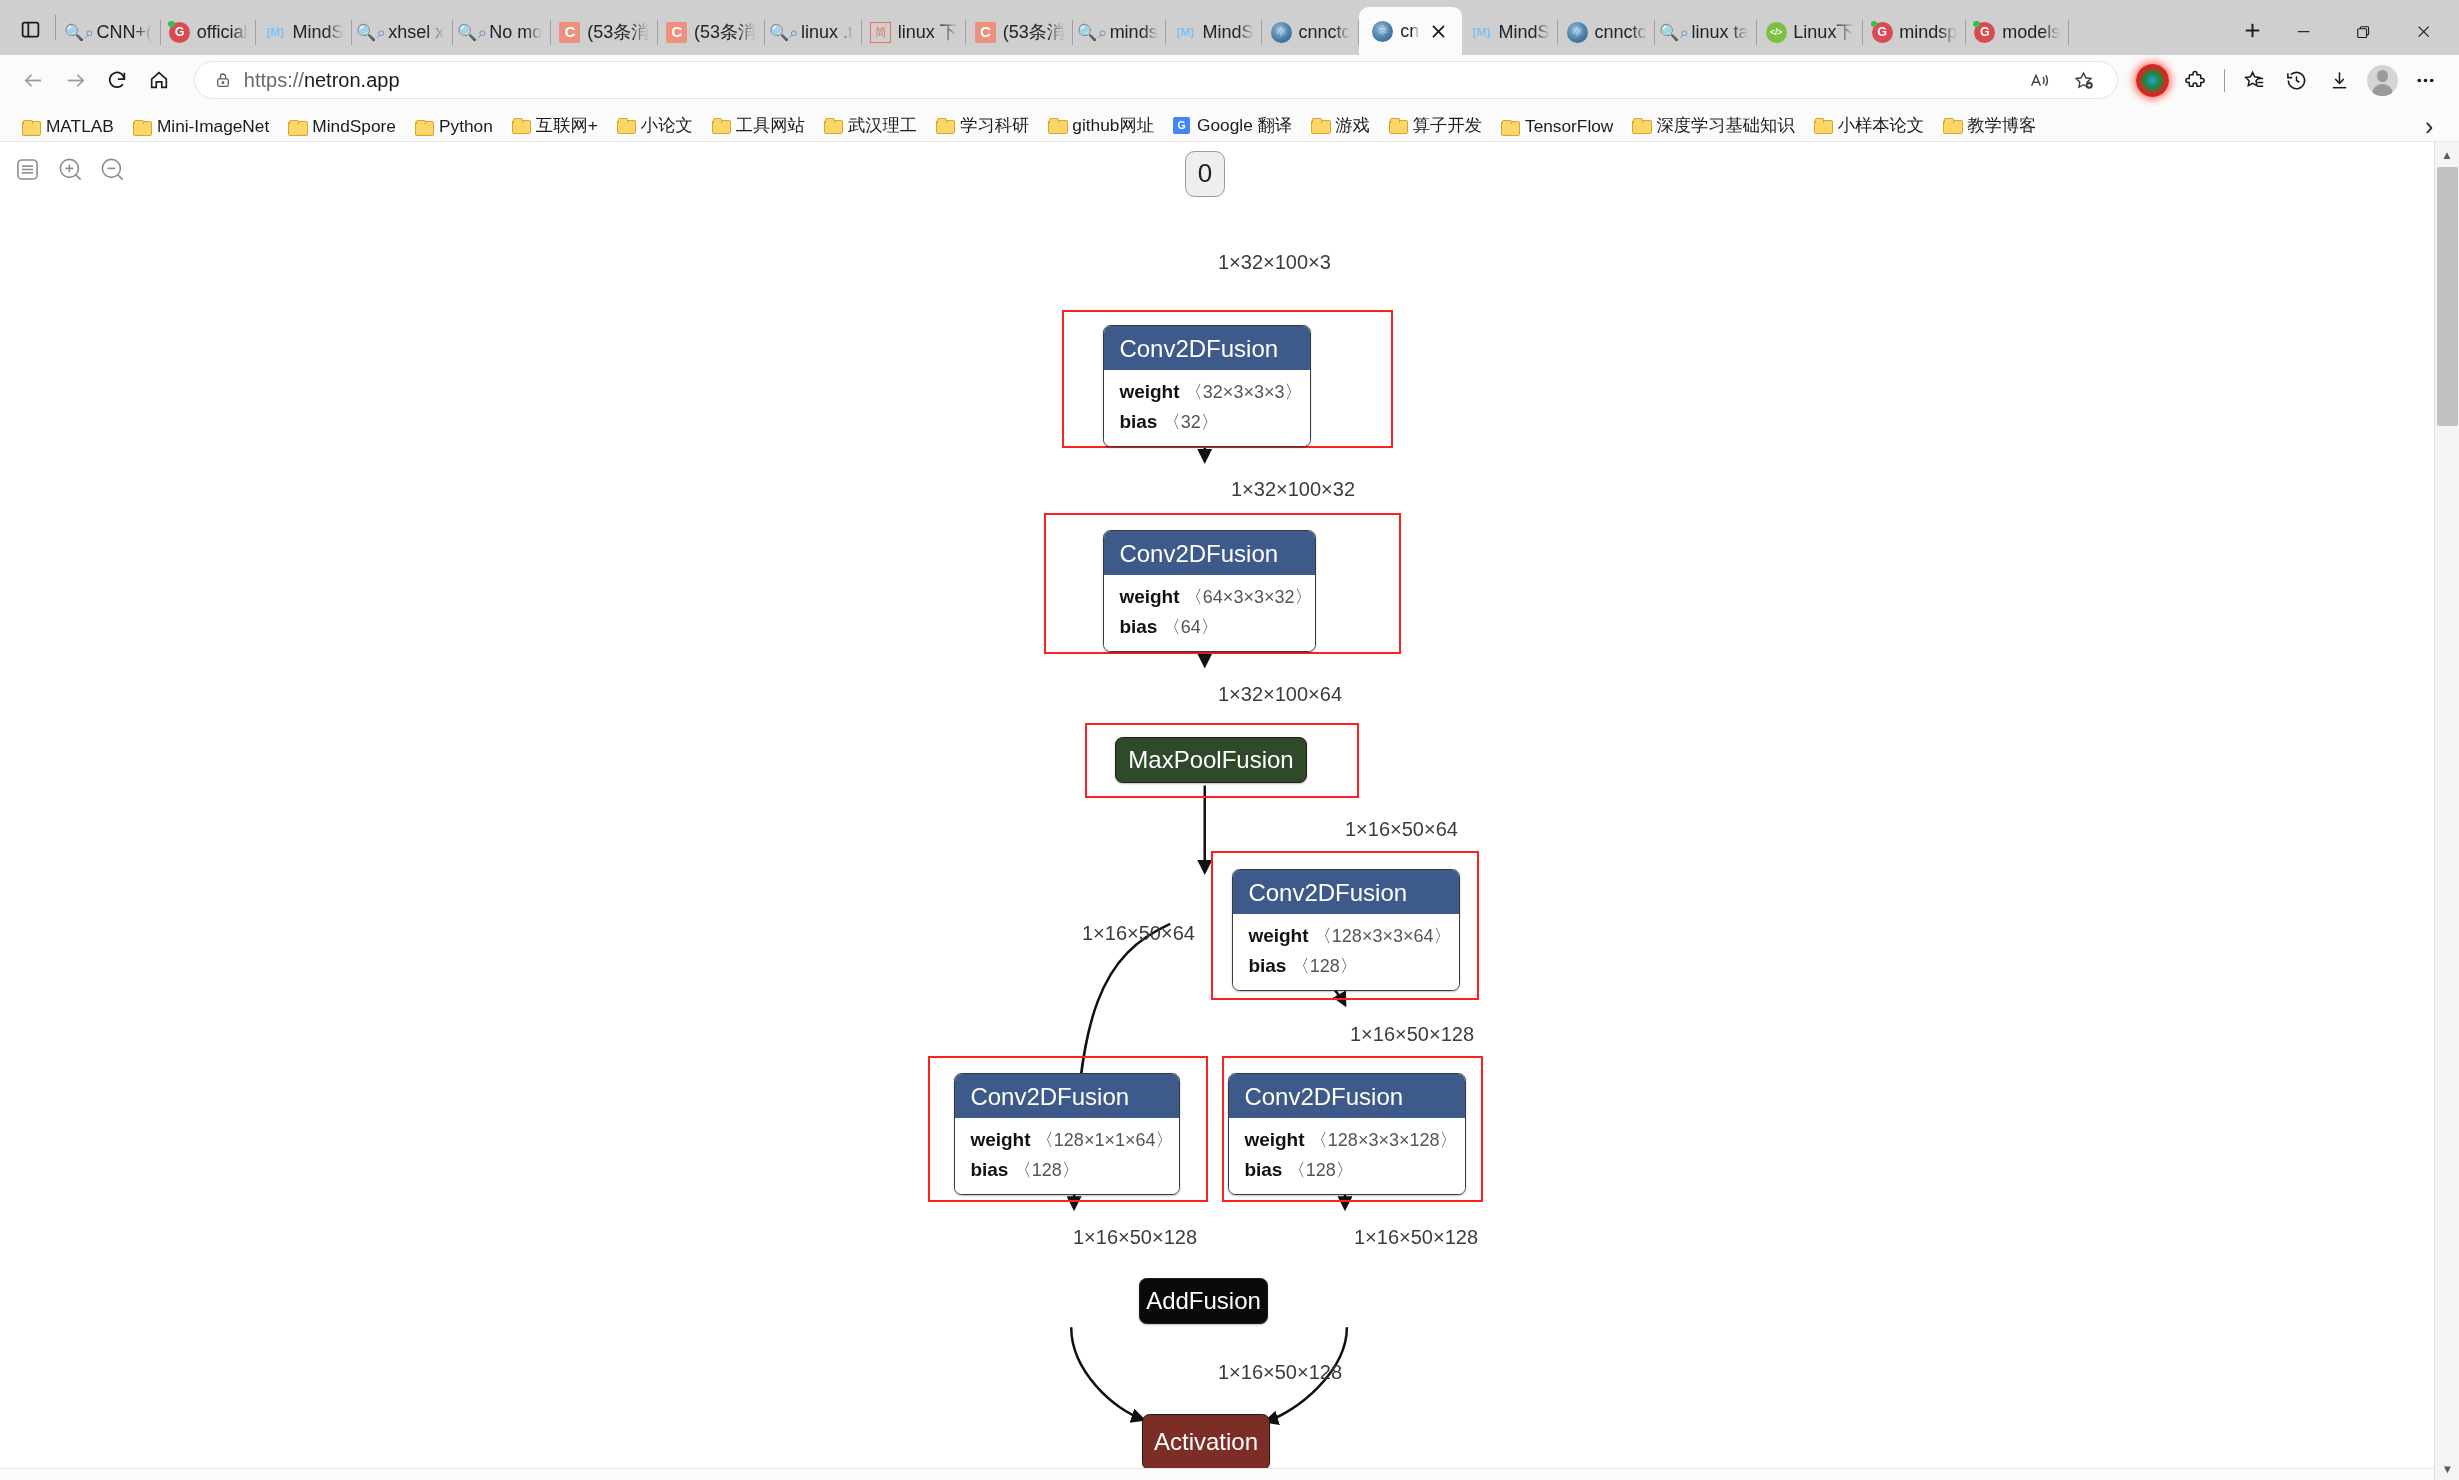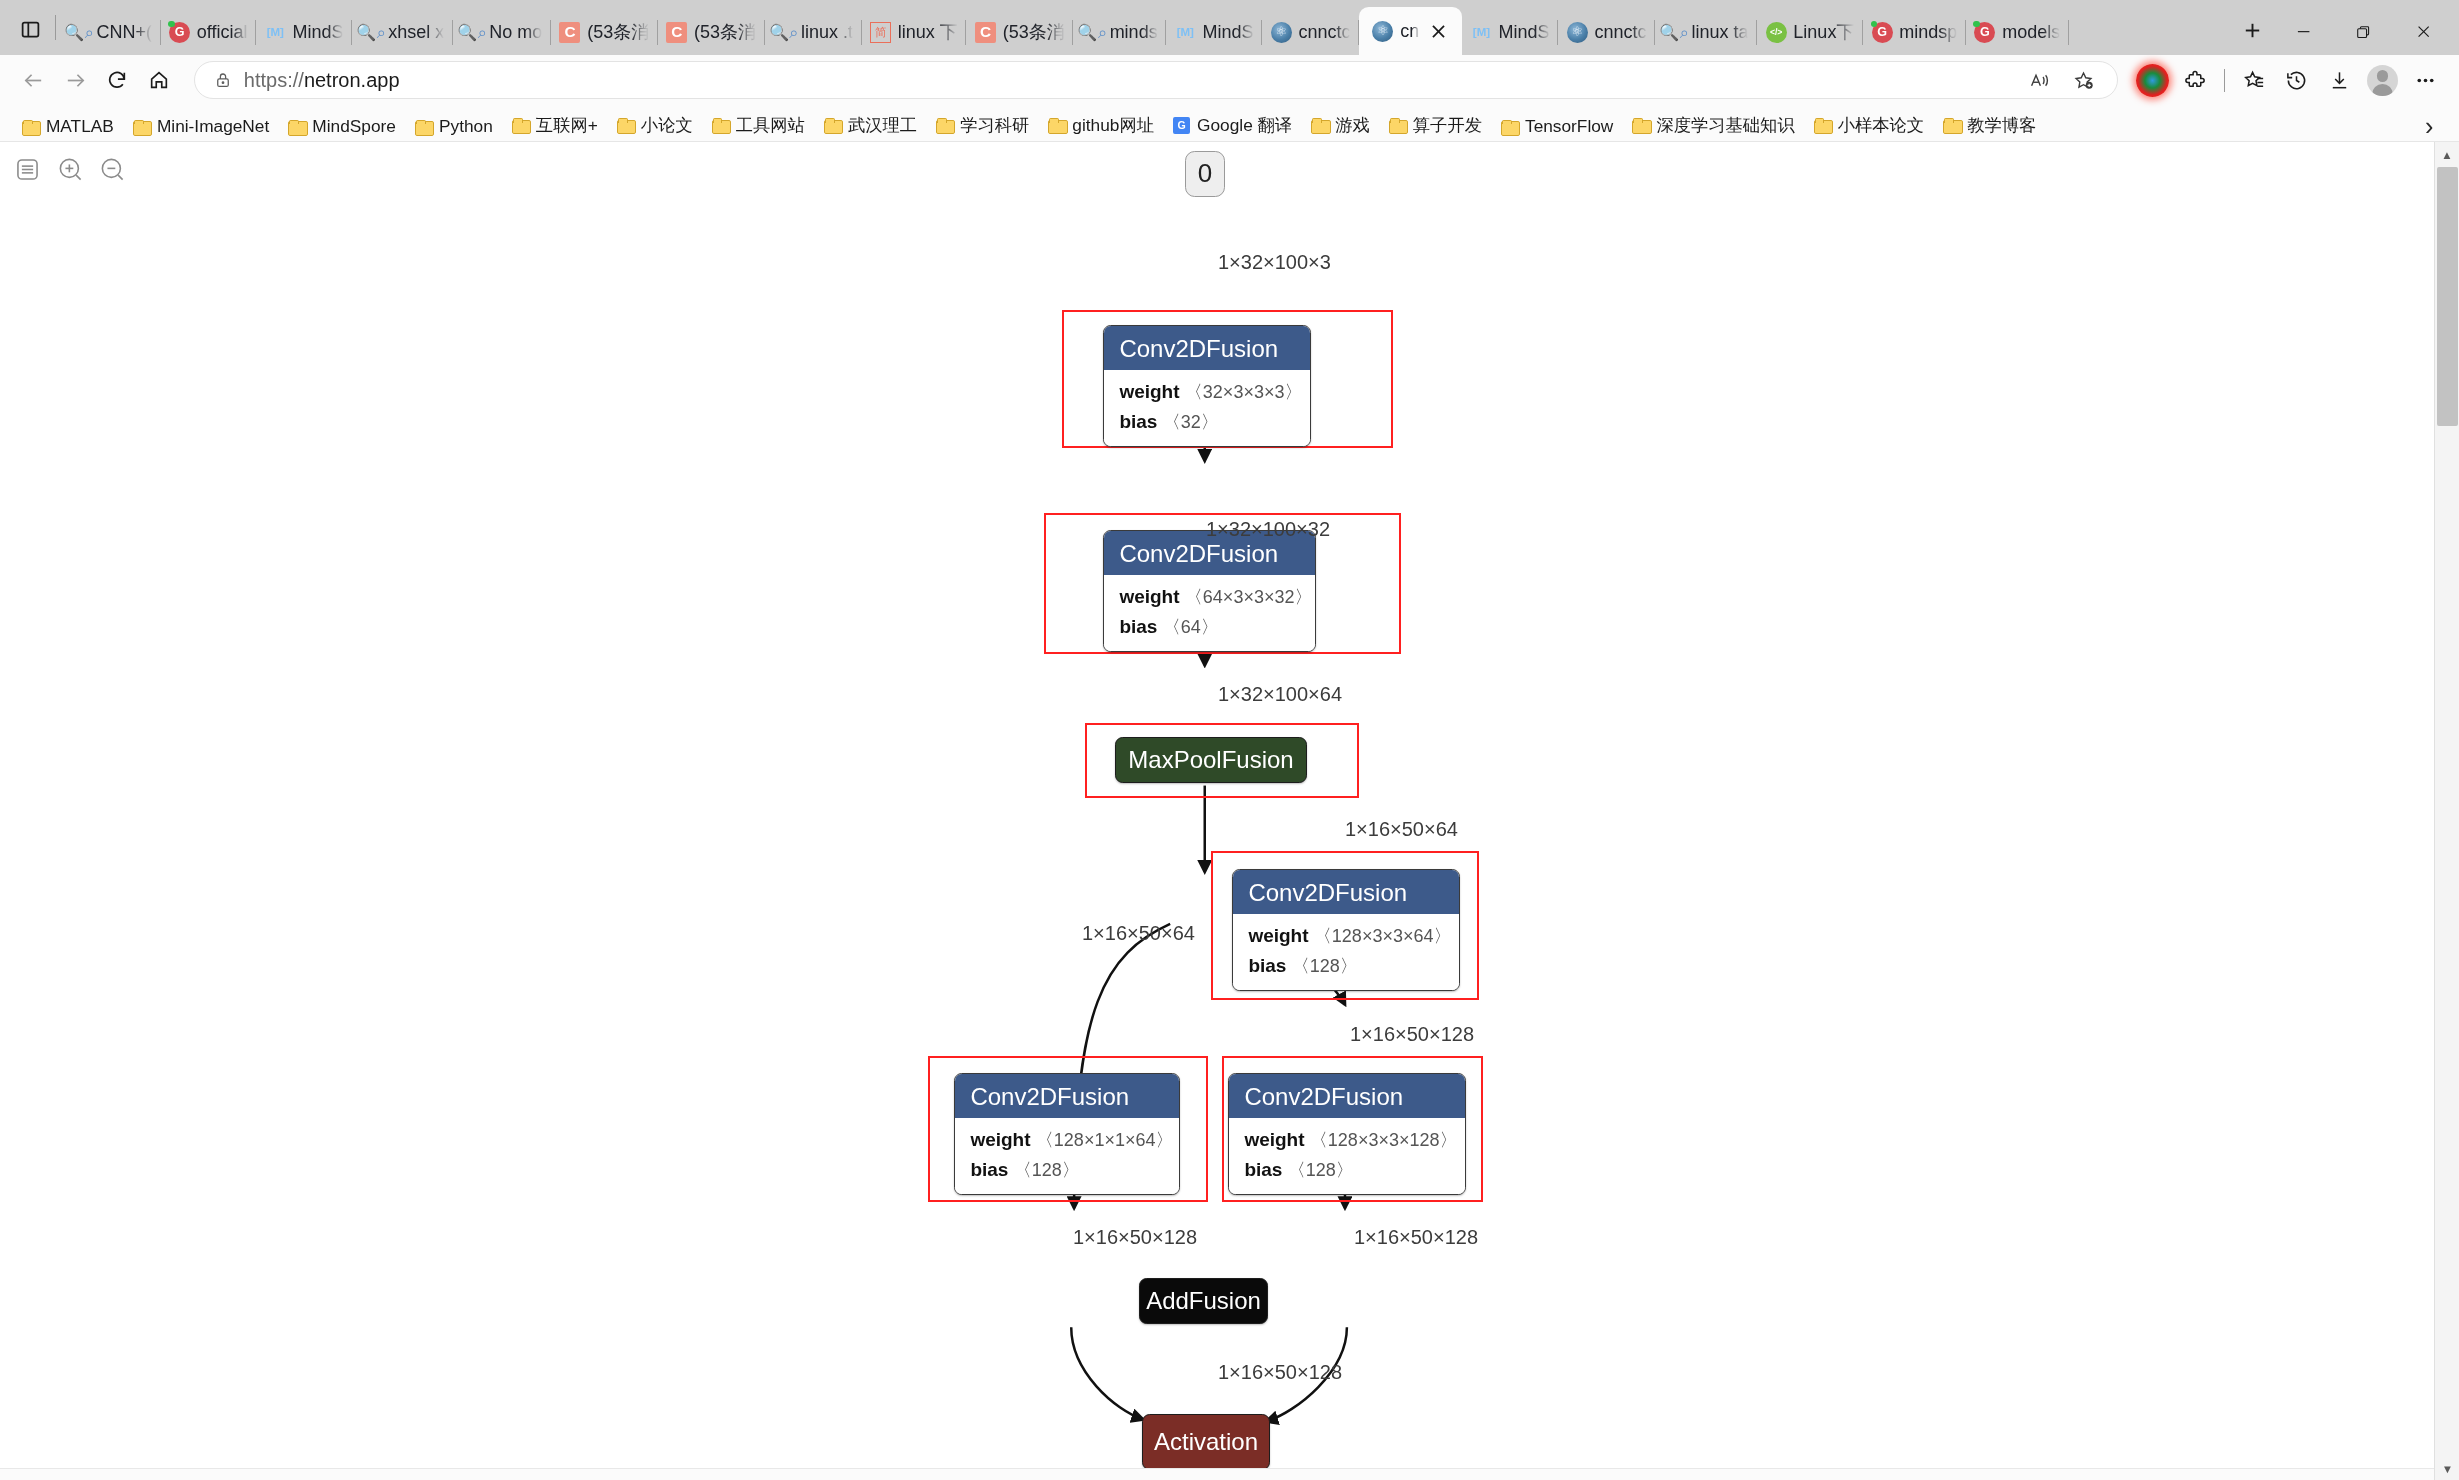--- a/index.html
+++ b/index.html
@@ -543,21 +543,21 @@
             <div class="attr"><b>bias</b> <span>〈128〉</span></div>
           </div>
         </div>
         <div class="node simple" style="left: 1139px; top: 1136px; width: 129px; height: 46px; background: rgb(10, 10, 10); border-color: rgb(29, 29, 29);">
           <div class="hdr" style="background: transparent;">AddFusion</div>
         </div>
         <div class="node simple" style="left: 1142px; top: 1272px; width: 128px; height: 56px; background: rgb(123, 45, 38); border-color: rgb(29, 29, 29);">
           <div class="hdr" style="background: transparent;">Activation</div>
         </div>
         <div class="edge-label" style="left: 1218px; top: 109px;">1×32×100×3</div>
-        <div class="edge-label" style="left: 1206px; top: 336px; margin-top: 40px;">1×32×100×32</div>
+        <div class="edge-label" style="left: 1231px; top: 336px;">1×32×100×32</div>
         <div class="edge-label" style="left: 1218px; top: 541px;">1×32×100×64</div>
         <div class="edge-label" style="left: 1345px; top: 676px;">1×16×50×64</div>
         <div class="edge-label" style="left: 1082px; top: 780px;">1×16×50×64</div>
         <div class="edge-label" style="left: 1350px; top: 881px;">1×16×50×128</div>
         <div class="edge-label" style="left: 1073px; top: 1084px;">1×16×50×128</div>
         <div class="edge-label" style="left: 1354px; top: 1084px;">1×16×50×128</div>
         <div class="edge-label" style="left: 1218px; top: 1219px;">1×16×50×128</div>
       </div>
 
     <div class="vscroll" style="top:0;">

